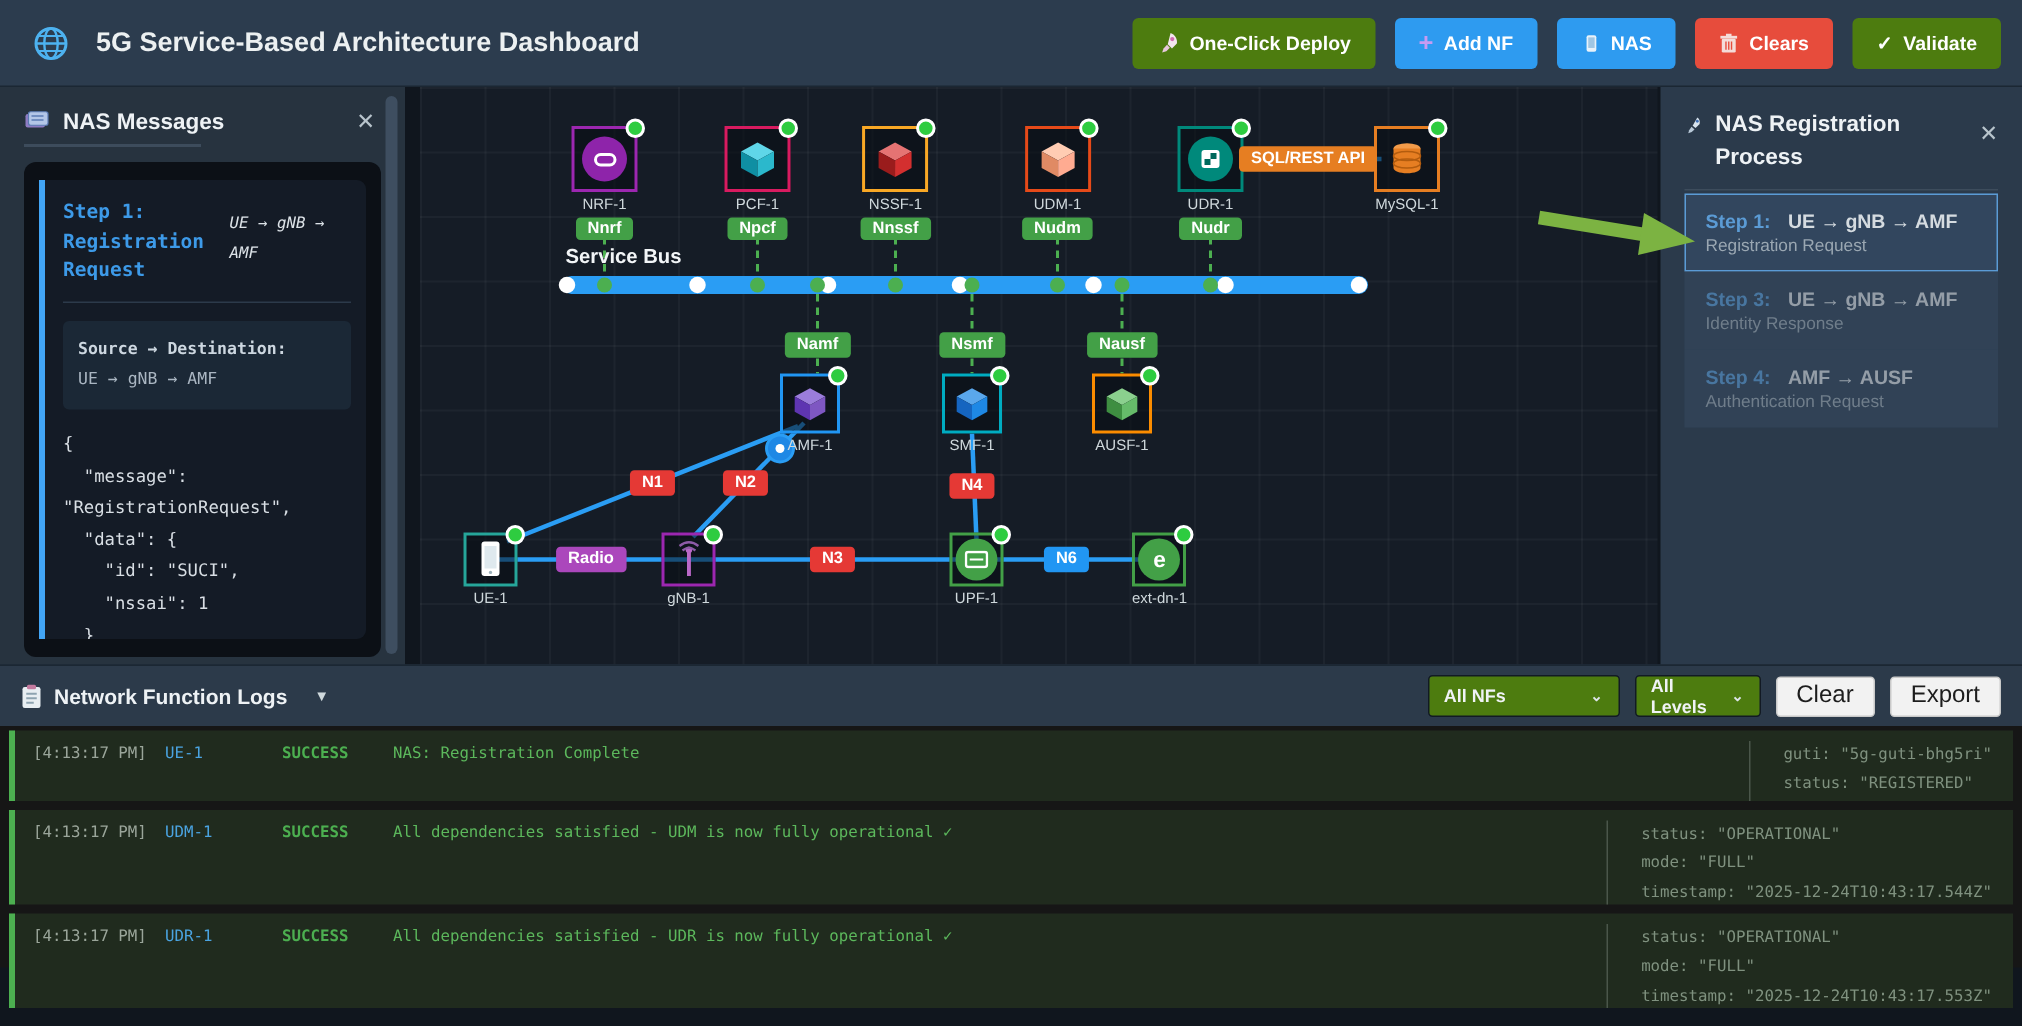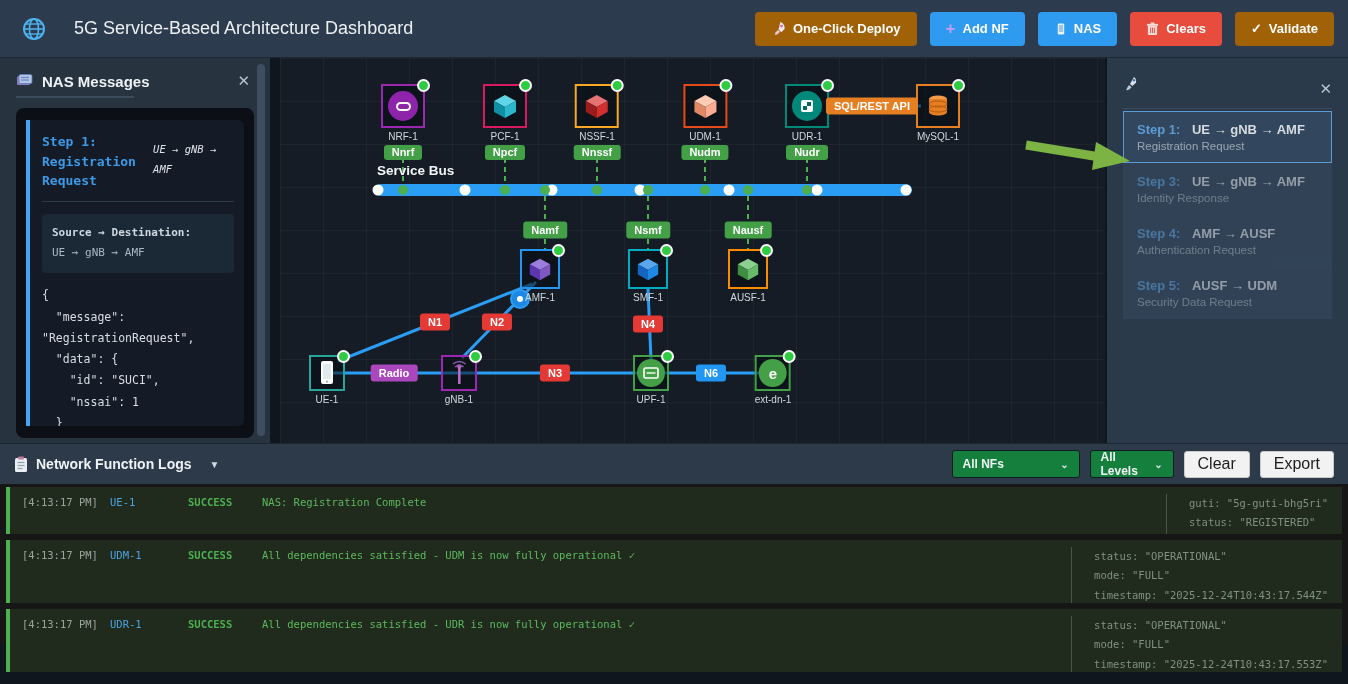--- a/index.html
+++ b/index.html
@@ -4,26 +4,26 @@
 <style>
   * { margin:0; padding:0; box-sizing:border-box; }
   html,body { width:1348px; height:684px; overflow:hidden; background:#10161e;
     font-family:"Liberation Sans", sans-serif; }
   .app { position:relative; width:1348px; height:684px; }
 
   
   .header { position:absolute; left:0; top:0; width:1348px; height:58px;
     background:#2c3c4e; display:flex; align-items:center; padding:0 14px;
     border-bottom:1px solid #1b2733; z-index:30; }
-  .header-title { display:flex; align-items:center; gap:28px; color:#ecf0f1;
-    font-size:18px; font-weight:normal; margin-left:8px; }
+  .header-title { display:flex; align-items:center; gap:18px; color:#ecf0f1;
+    font-size:18px; font-weight:bold; margin-left:8px; }
   .btn-row { margin-left:auto; display:flex; gap:13px; align-items:center; }
   .btn { height:34px; border-radius:4px; color:#fff; font-size:13px; font-weight:bold;
     display:flex; align-items:center; gap:7px; padding:0 16px; cursor:pointer; border:none; }
-  .btn.green { background:#a16207; }
+  .btn.green { background:#4d7c0f; }
   .btn.blue  { background:#2e9bf0; }
   .btn.red   { background:#e74c3c; }
   .plus-glyph { color:#c79bf2; font-size:17px; font-weight:bold; }
 
   
   .main { position:absolute; left:0; top:58px; width:1348px; height:385px; }
 
   
   .left-panel { position:absolute; left:0; top:0; width:270px; height:385px;
     background:#27333f; overflow:hidden; }
@@ -98,21 +98,21 @@
 
   .annot-arrow { position:absolute; left:1018px; top:132px; z-index:40; pointer-events:none; }
 
   
   .logs-header { position:absolute; left:0; top:443px; width:1348px; height:41px;
     background:#2c3a4a; display:flex; align-items:center; padding:0 14px; z-index:20;
     border-top:1px solid #1b2733; }
   .lg-title { color:#eef2f5; font-size:14px; font-weight:bold; margin-left:8px; }
   .lg-caret { color:#cfd8dc; font-size:10px; margin-left:18px; }
   .lg-tools { margin-left:auto; display:flex; gap:10px; align-items:center; }
-  .select { background:#15803d; border:1px solid #121a24; border-radius:3px; height:28px;
+  .select { background:#4d7c0f; border:1px solid #121a24; border-radius:3px; height:28px;
     color:#f0f3f5; font-size:12px; font-weight:bold; display:flex; align-items:center;
     padding:0 10px; cursor:pointer; }
   .select.w-nf { width:128px; } .select.w-lv { width:84px; }
   .select .chev { margin-left:auto; font-size:10px; color:#dfe6ec; padding-left:8px; }
   .tool-btn { background:#f2f2f2; color:#1d1d1d; font-size:16px; border-radius:3px;
     height:27px; padding:0 13px; border:1px solid #c9c9c9; cursor:pointer; }
 
   .logs-area { position:absolute; left:0; top:484px; width:1348px; height:161px;
     background:#161616; padding:3px 6px 0 6px; font-family:"DejaVu Sans Mono", monospace; }
   .log-row { background:#202b1e; border-left:4px solid #4caf50; margin-bottom:6px;
@@ -433,20 +433,21 @@
     </div>
 
     <div class="right-panel">
       <div class="rp-head">
         <div class="rp-title">
           <svg width="16" height="18" viewBox="0 0 16 18" style="margin-top:2px;">
             <path d="M7 10 L11 3 C12.5 4 13.5 6 13 8.5 L9.5 12 Z" fill="#d9e4ee"></path>
             <circle cx="11" cy="6.2" r="1.2" fill="#3f6fb5"></circle>
             <path d="M6 11 L4 14 L3.2 16.5 L6.2 15.4 L8.6 13.2 Z" fill="#b9c9d8"></path>
           </svg>
+          <span>NAS Registration Process</span>
         </div>
         <span class="rp-close">✕</span>
       </div>
       <div class="rp-div"></div>
 
       <div class="step-card active">
         <div class="step-line">
           <span class="step-num">Step 1:</span>
           <span class="step-route">UE → gNB → AMF</span>
         </div>
@@ -458,27 +459,20 @@
           <span class="step-route">UE → gNB → AMF</span>
         </div>
         <div class="step-desc">Identity Response</div>
       </div>
       <div class="step-card dim">
         <div class="step-line">
           <span class="step-num">Step 4:</span>
           <span class="step-route">AMF → AUSF</span>
         </div>
         <div class="step-desc">Authentication Request</div>
-      </div>
-      <div class="step-card dim">
-        <div class="step-line">
-          <span class="step-num">Step 5:</span>
-          <span class="step-route">AUSF → UDM</span>
-        </div>
-        <div class="step-desc">Security Data Request</div>
       </div>
     </div>
   </div>
 
   <svg class="annot-arrow" width="120" height="44">
     <line x1="8" y1="13" x2="82" y2="25" stroke="#7cb342" stroke-width="9"></line>
     <polygon points="78,10 112,29 74,38" fill="#7cb342"></polygon>
   </svg>
 
   <div class="logs-header">

